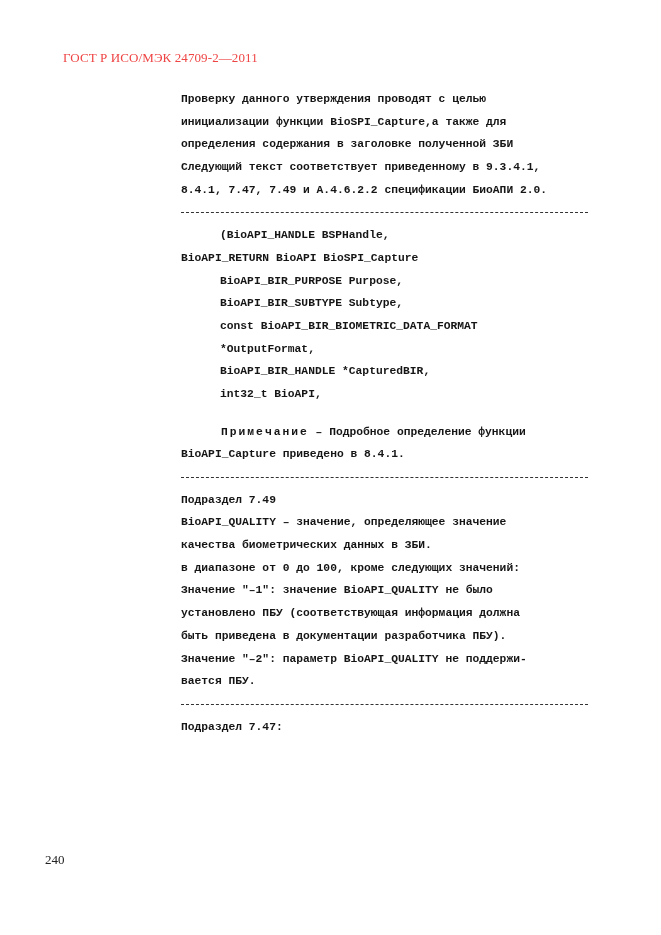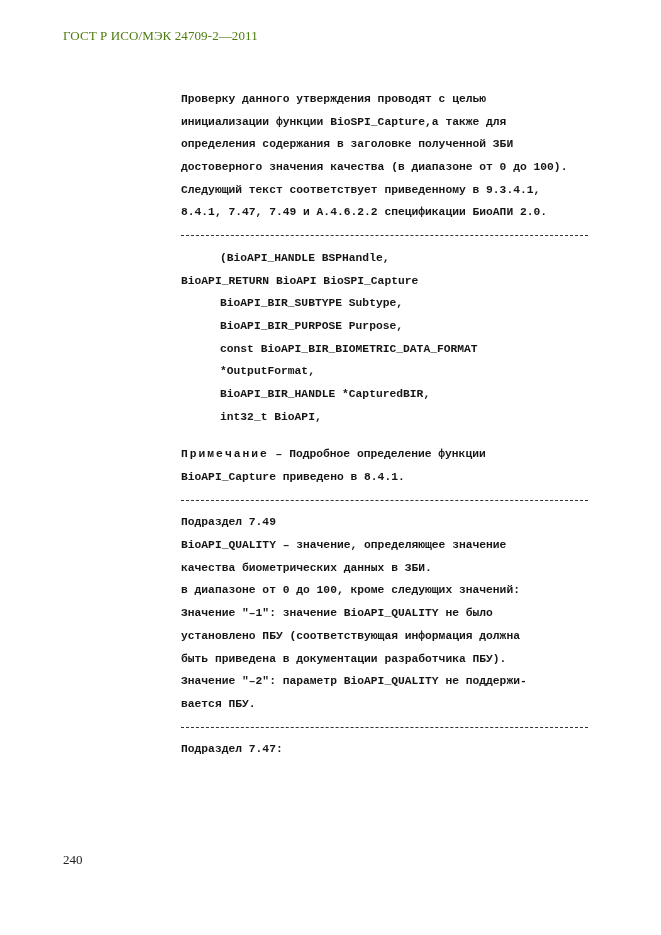--- a/index.html
+++ b/index.html
@@ -1,44 +1,43 @@
 <!DOCTYPE html>
 <html><head>
 <meta charset="utf-8">
 <style>
   html, body { margin: 0; padding: 0; background: #ffffff; }
   body { width: 661px; height: 935px; position: relative; overflow: hidden; color: #111; }
-  .header { position: absolute; left: 63px; top: 28px; font-family: "Liberation Serif", serif; font-size: 13px; color: #4d7c0f; letter-spacing: 0.1px; }
-  .page-num { position: absolute; left: 63px; top: 852px; font-family: "Liberation Serif", serif; font-size: 13px; color: #222; text-align: right; }
+  .header { position: absolute; left: 63px; top: 50px; font-family: "Liberation Serif", serif; font-size: 13px; color: #ef4444; letter-spacing: 0.1px; }
+  .page-num { position: absolute; left: 45px; top: 852px; font-family: "Liberation Serif", serif; font-size: 13px; color: #222; text-align: right; }
   .body { position: absolute; left: 181px; top: 88px; width: 420px; font-family: "Liberation Mono", monospace; font-weight: bold; font-size: 11.3px; color: #151515; }
   .ln { height: 22.7px; line-height: 22.7px; white-space: pre; }
   .ind { padding-left: 39px; }
   .gap { height: 15px; }
   .dash { height: 22.7px; position: relative; }
   .dash::after { content: ""; position: absolute; left: 0; width: 407px; top: 11px; border-top: 1.4px dashed #333; }
-  .spaced { letter-spacing: 2px; }
+  .spaced { letter-spacing: 2px; margin-left: 40px; }
 </style>
 </head>
 <body>
 
 <div class="header">ГОСТ Р ИСО/МЭК 24709-2—2011</div>
 
 <div class="body">
   <div class="ln">Проверку данного утверждения проводят с целью</div>
   <div class="ln">инициализации функции BioSPI_Capture,а также для</div>
   <div class="ln">определения содержания в заголовке полученной ЗБИ</div>
-  <div class="ln">достоверного значения качества (в диапазоне от 0 до 100).</div>
   <div class="ln">Следующий текст соответствует приведенному в 9.3.4.1,</div>
   <div class="ln">8.4.1, 7.47, 7.49 и A.4.6.2.2 спецификации БиоАПИ 2.0.</div>
   <div class="dash"></div>
 
   <div class="ln ind">(BioAPI_HANDLE BSPHandle,</div>
   <div class="ln">BioAPI_RETURN BioAPI BioSPI_Capture</div>
+  <div class="ln ind">BioAPI_BIR_PURPOSE Purpose,</div>
   <div class="ln ind">BioAPI_BIR_SUBTYPE Subtype,</div>
-  <div class="ln ind">BioAPI_BIR_PURPOSE Purpose,</div>
   <div class="ln ind">const BioAPI_BIR_BIOMETRIC_DATA_FORMAT</div>
   <div class="ln ind">*OutputFormat,</div>
   <div class="ln ind">BioAPI_BIR_HANDLE *CapturedBIR,</div>
   <div class="ln ind">int32_t BioAPI,</div>
 
   <div class="gap"></div>
   <div class="ln"><span class="spaced">Примечание</span><span> – Подробное определение функции</span></div>
   <div class="ln">BioAPI_Capture приведено в 8.4.1.</div>
   <div class="dash"></div>
 

